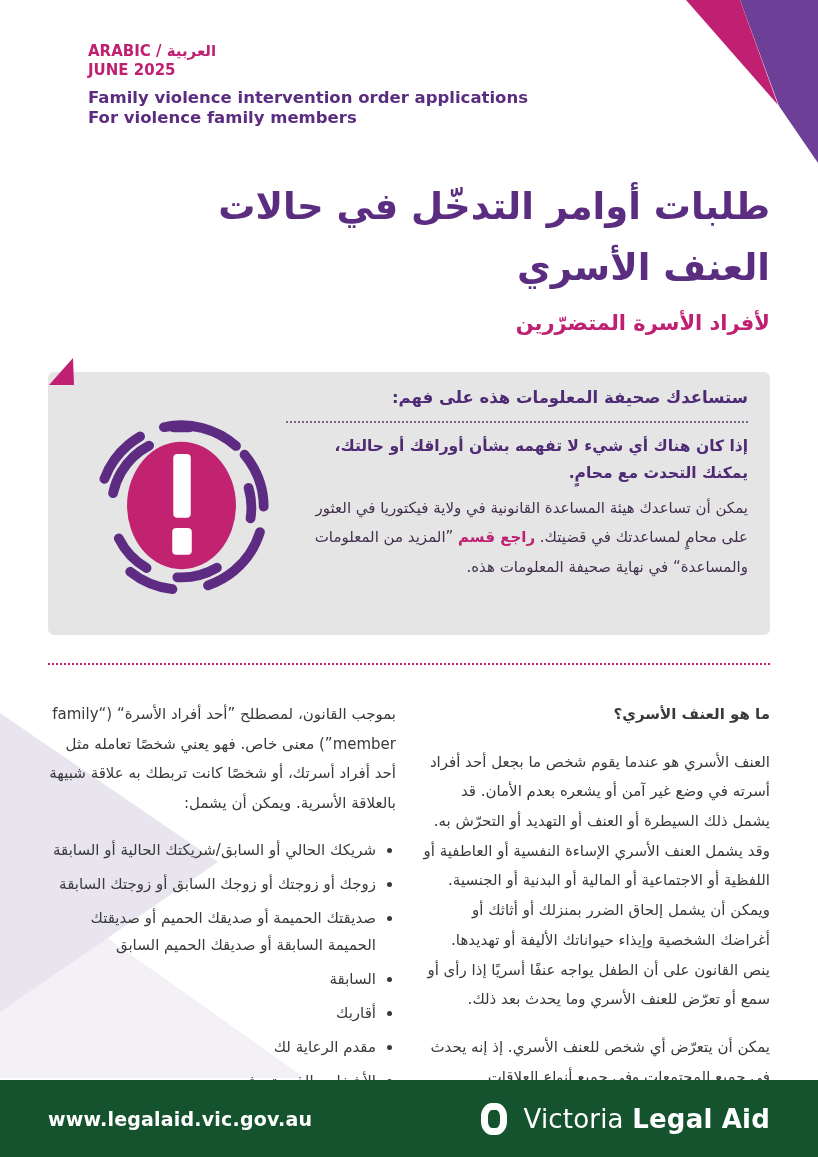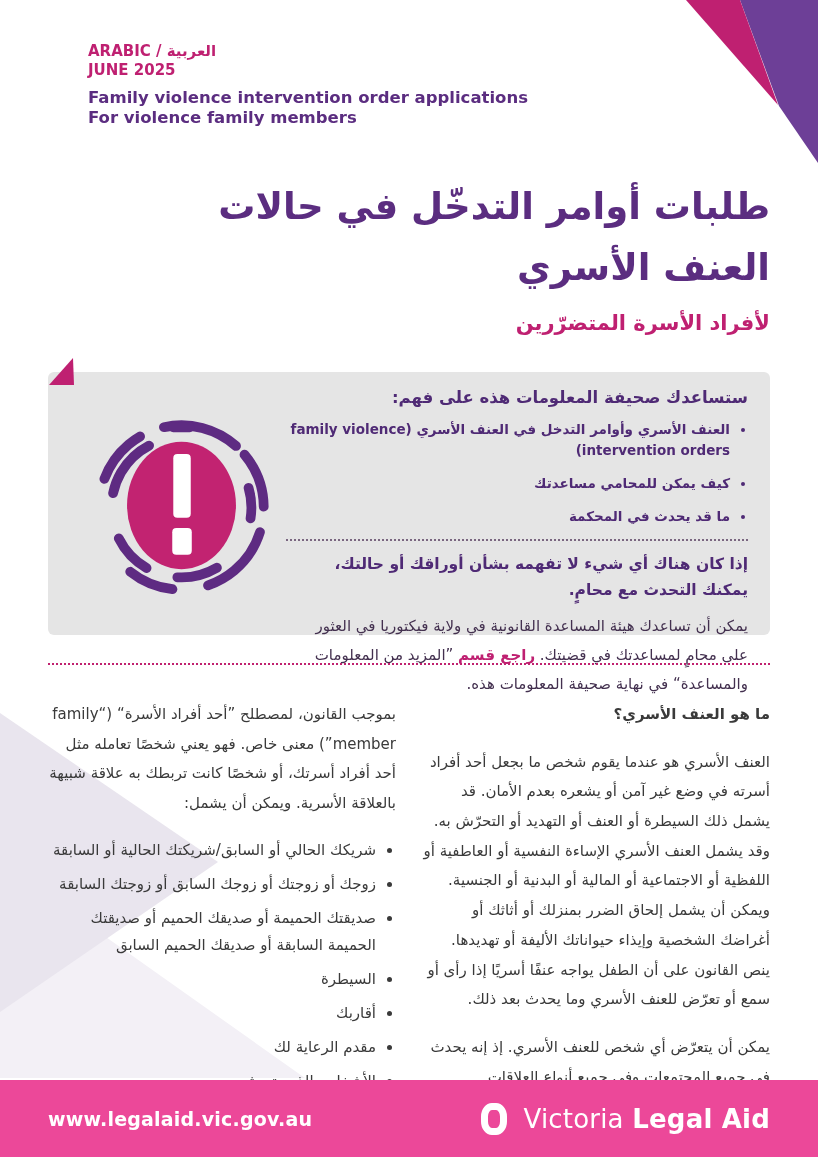--- a/index.html
+++ b/index.html
@@ -37,21 +37,21 @@
   
   .deco-svg{position:absolute;left:0;top:700px;z-index:0;}
   
   .columns{position:absolute;left:48px;top:700px;width:722px;direction:rtl;display:flex;gap:26px;z-index:1;}
   .col{width:348px;text-align:right;}
   .col-heading{font-size:16.5px;font-weight:bold;color:#5b2d80;margin:0 0 8px 0;line-height:1.6;}
   .col p{font-size:15px;color:#3a3a3a;line-height:1.98;margin:0 0 18px 0;}
   .col ul{margin:4px 0 0 0;padding:0 20px 0 0;list-style:disc;color:#3a3a3a;}
   .col ul li{font-size:15px;line-height:1.8;margin-bottom:7px;}
   
-  .footer{position:absolute;left:0;bottom:0;width:818px;height:77px;background:#ec4899;z-index:2;
+  .footer{position:absolute;left:0;bottom:0;width:818px;height:77px;background:#14532d;z-index:2;
           display:flex;align-items:center;justify-content:space-between;padding:0 48px;}
   .footer-url{color:#ffffff;font-size:19px;font-weight:bold;letter-spacing:.2px;}
   .logo{display:flex;align-items:center;gap:16px;}
   .logo-ring{width:26px;height:32px;border:7px solid #ffffff;border-radius:42%;}
   .logo-text{color:#ffffff;font-size:26px;letter-spacing:.2px;white-space:nowrap;}
   .logo-text .bold{font-weight:bold;margin-right:0;margin-left:0;}
 </style>
 </head>
 <body>
 
@@ -88,25 +88,20 @@
         <circle cx="90" cy="90" r="68" stroke-dasharray="40 45 60 120 30 60" transform="rotate(120 90 90)"></circle>
         <path d="M 82 12 L 98 12"></path>
       </g>
       <ellipse cx="90" cy="88" rx="53" ry="62" fill="#c22371"></ellipse>
       <rect x="82" y="38" width="17" height="62" rx="4" fill="#ffffff"></rect>
       <rect x="81" y="110" width="19" height="26" rx="4" fill="#ffffff"></rect>
     </svg>
 
     <div class="box-content">
       <p class="box-heading">ستساعدك صحيفة المعلومات هذه على فهم:</p>
-      <ul class="box-list">
-        <li>العنف الأسري وأوامر التدخل في العنف الأسري (family violence intervention orders)</li>
-        <li>كيف يمكن للمحامي مساعدتك</li>
-        <li>ما قد يحدث في المحكمة</li>
-      </ul>
       <hr class="box-dotted">
       <p class="box-note">إذا كان هناك أي شيء لا تفهمه بشأن أوراقك أو حالتك، يمكنك التحدث مع محامٍ.</p>
       <p class="box-para"><span>يمكن أن تساعدك هيئة المساعدة القانونية في ولاية فيكتوريا في العثور على محامٍ لمساعدتك في قضيتك. </span><span class="link-em">راجع قسم</span><span> ”المزيد من المعلومات والمساعدة“ في نهاية صحيفة المعلومات هذه.</span></p>
     </div>
   </div>
 
   <hr class="main-dotted">
 
   <svg class="deco-svg" width="310" height="380" viewBox="0 0 310 380" aria-hidden="true">
     <polygon points="0,162 305,378 0,378" fill="#f3f0f6"></polygon>
@@ -118,21 +113,21 @@
       <p class="col-heading">ما هو العنف الأسري؟</p>
       <p>العنف الأسري هو عندما يقوم شخص ما بجعل أحد أفراد أسرته في وضع غير آمن أو يشعره بعدم الأمان. قد يشمل ذلك السيطرة أو العنف أو التهديد أو التحرّش به. وقد يشمل العنف الأسري الإساءة النفسية أو العاطفية أو اللفظية أو الاجتماعية أو المالية أو البدنية أو الجنسية. ويمكن أن يشمل إلحاق الضرر بمنزلك أو أثاثك أو أغراضك الشخصية وإيذاء حيواناتك الأليفة أو تهديدها. ينص القانون على أن الطفل يواجه عنفًا أسريًا إذا رأى أو سمع أو تعرّض للعنف الأسري وما يحدث بعد ذلك.</p>
       <p>يمكن أن يتعرّض أي شخص للعنف الأسري. إذ إنه يحدث في جميع المجتمعات وفي جميع أنواع العلاقات.</p>
     </div>
     <div class="col">
       <p>بموجب القانون، لمصطلح ”أحد أفراد الأسرة“ (“family member”) معنى خاص. فهو يعني شخصًا تعامله مثل أحد أفراد أسرتك، أو شخصًا كانت تربطك به علاقة شبيهة بالعلاقة الأسرية. ويمكن أن يشمل:</p>
       <ul>
         <li>شريكك الحالي أو السابق/شريكتك الحالية أو السابقة</li>
         <li>زوجك أو زوجتك أو زوجك السابق أو زوجتك السابقة</li>
         <li>صديقتك الحميمة أو صديقك الحميم أو صديقتك الحميمة السابقة أو صديقك الحميم السابق</li>
-        <li>السيطرة</li>
+        <li>السابقة</li>
         <li>أقاربك</li>
         <li>مقدم الرعاية لك</li>
         <li>الأشخاص الذين تعيش معهم</li>
         <li>شخص واعدته أو كنت على علاقة حميمة معه، حتى لو كان ذلك لفترة قصيرة أو لم تكن هناك علاقة جنسية.</li>
       </ul>
     </div>
   </div>
 
   <div class="footer">
     <span class="footer-url">www.legalaid.vic.gov.au</span>

